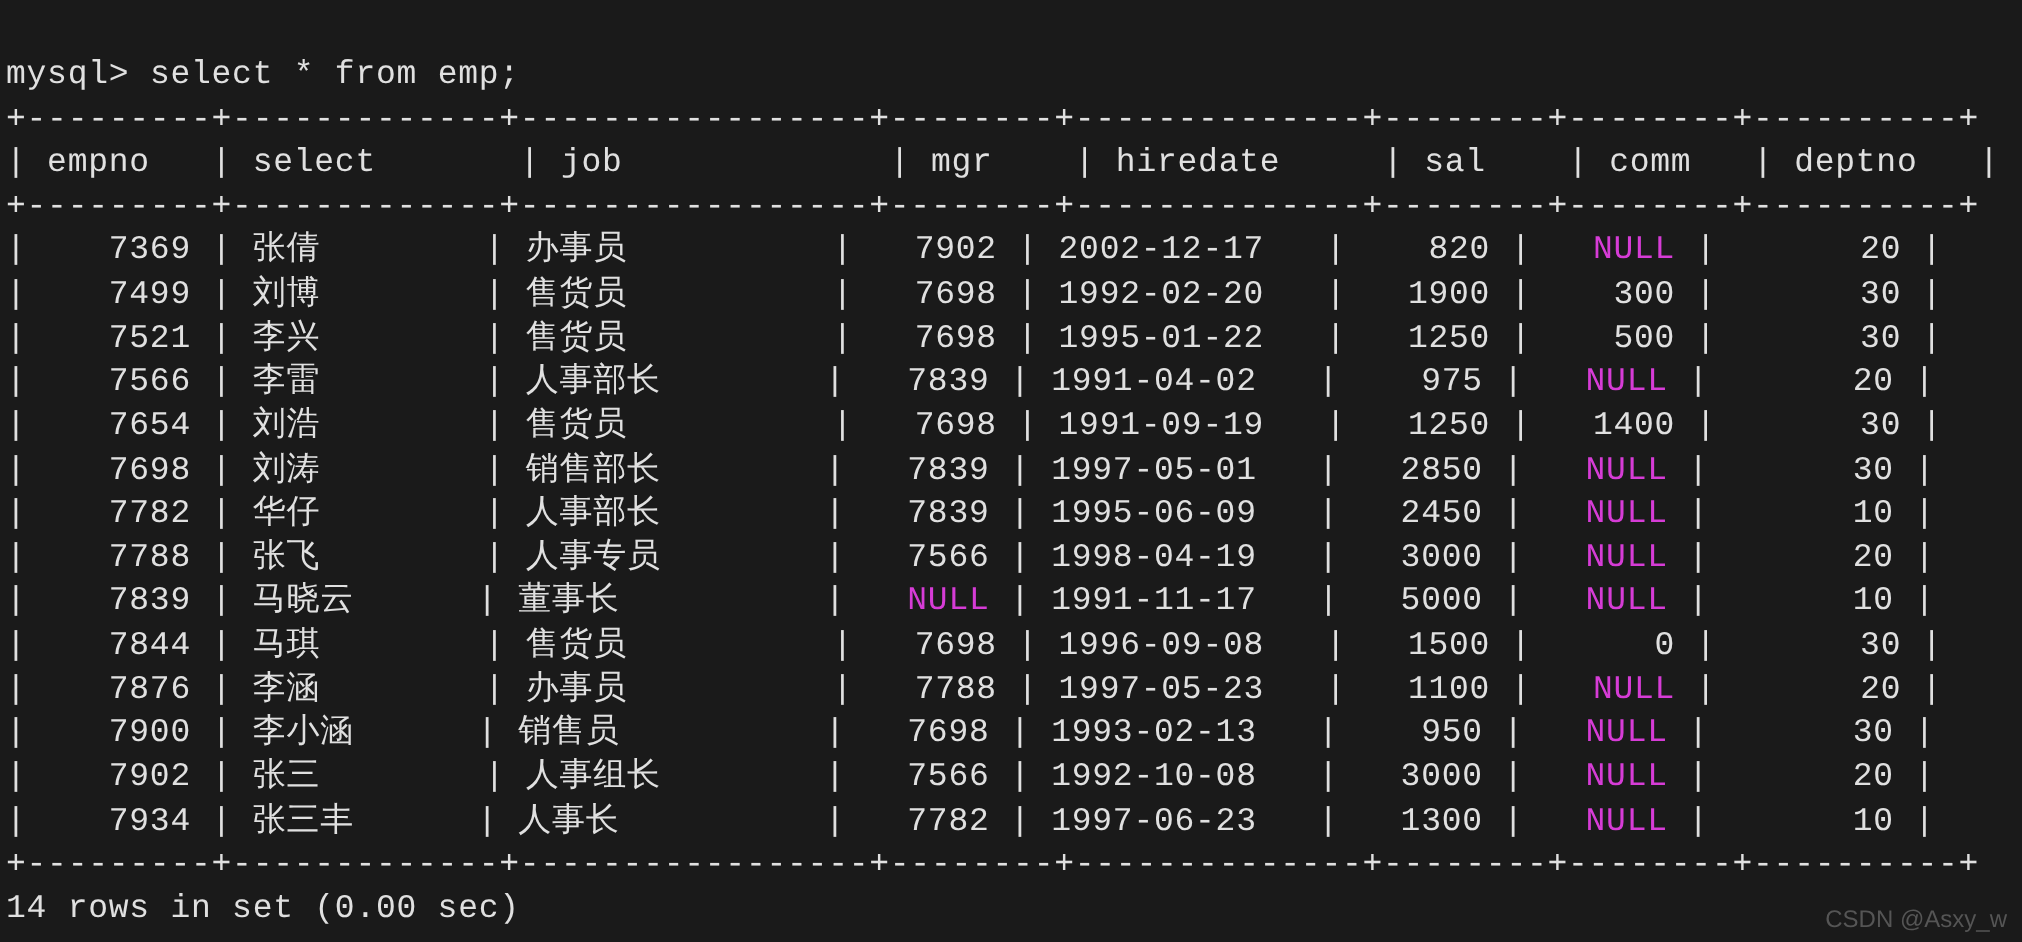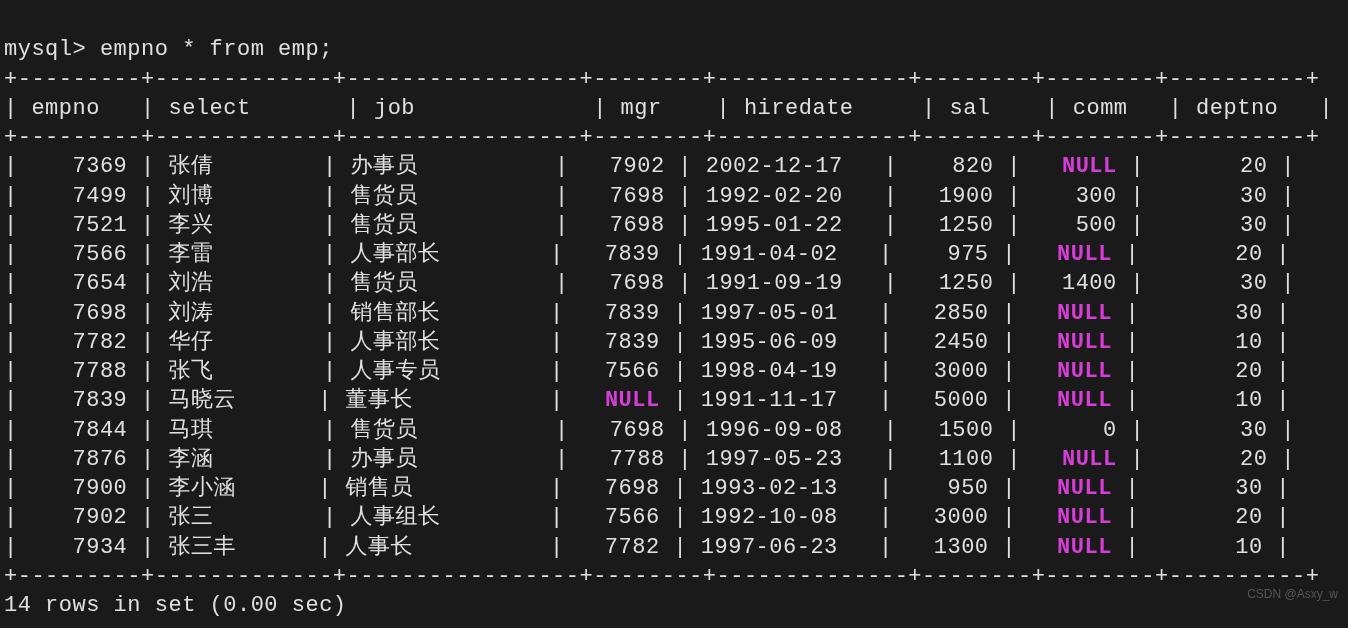--- a/index.html
+++ b/index.html
@@ -8,35 +8,35 @@
     color:#e0e0e0;
     font-family:"Courier New",Consolas,monospace;
     font-size:22px;
     line-height:1.33;
   }
   .terminal{
     padding:6px 4px 10px 4px;
     white-space:pre;
     letter-spacing:0.5px;
   }
-  .null{color:#d63cd6;font-weight:bold;}
+  .null{color:#d63cd6;}
   .wm{
     position:fixed;
-    right:10px;bottom:25px;
-    font-size:12px;
+    right:10px;bottom:4px;
+    font-size:16px;
     color:#555;
     font-family:Arial,sans-serif;
     text-align:center;
   }
 </style>
 </head>
 <body>
 
 <div class="terminal">
-<span><span>mysql&gt; </span><span>empno * from emp;</span></span>
+<span><span>mysql&gt; </span><span>select * from emp;</span></span>
 <span id="border-top">+---------+-------------+-----------------+--------+--------------+--------+--------+----------+</span>
 <span id="header-row">| empno   | select       | job             | mgr    | hiredate     | sal    | comm   | deptno   |</span>
 <span id="border-mid">+---------+-------------+-----------------+--------+--------------+--------+--------+----------+</span>
 <span id="body-rows"><span>|    7369 | 张倩        | 办事员          |   7902 | 2002-12-17   |    820 |   <span class="null">NULL</span> |       20 |</span>
 <span>|    7499 | 刘博        | 售货员          |   7698 | 1992-02-20   |   1900 |    300 |       30 |</span>
 <span>|    7521 | 李兴        | 售货员          |   7698 | 1995-01-22   |   1250 |    500 |       30 |</span>
 <span>|    7566 | 李雷        | 人事部长        |   7839 | 1991-04-02   |    975 |   <span class="null">NULL</span> |       20 |</span>
 <span>|    7654 | 刘浩        | 售货员          |   7698 | 1991-09-19   |   1250 |   1400 |       30 |</span>
 <span>|    7698 | 刘涛        | 销售部长        |   7839 | 1997-05-01   |   2850 |   <span class="null">NULL</span> |       30 |</span>
 <span>|    7782 | 华仔        | 人事部长        |   7839 | 1995-06-09   |   2450 |   <span class="null">NULL</span> |       10 |</span>

